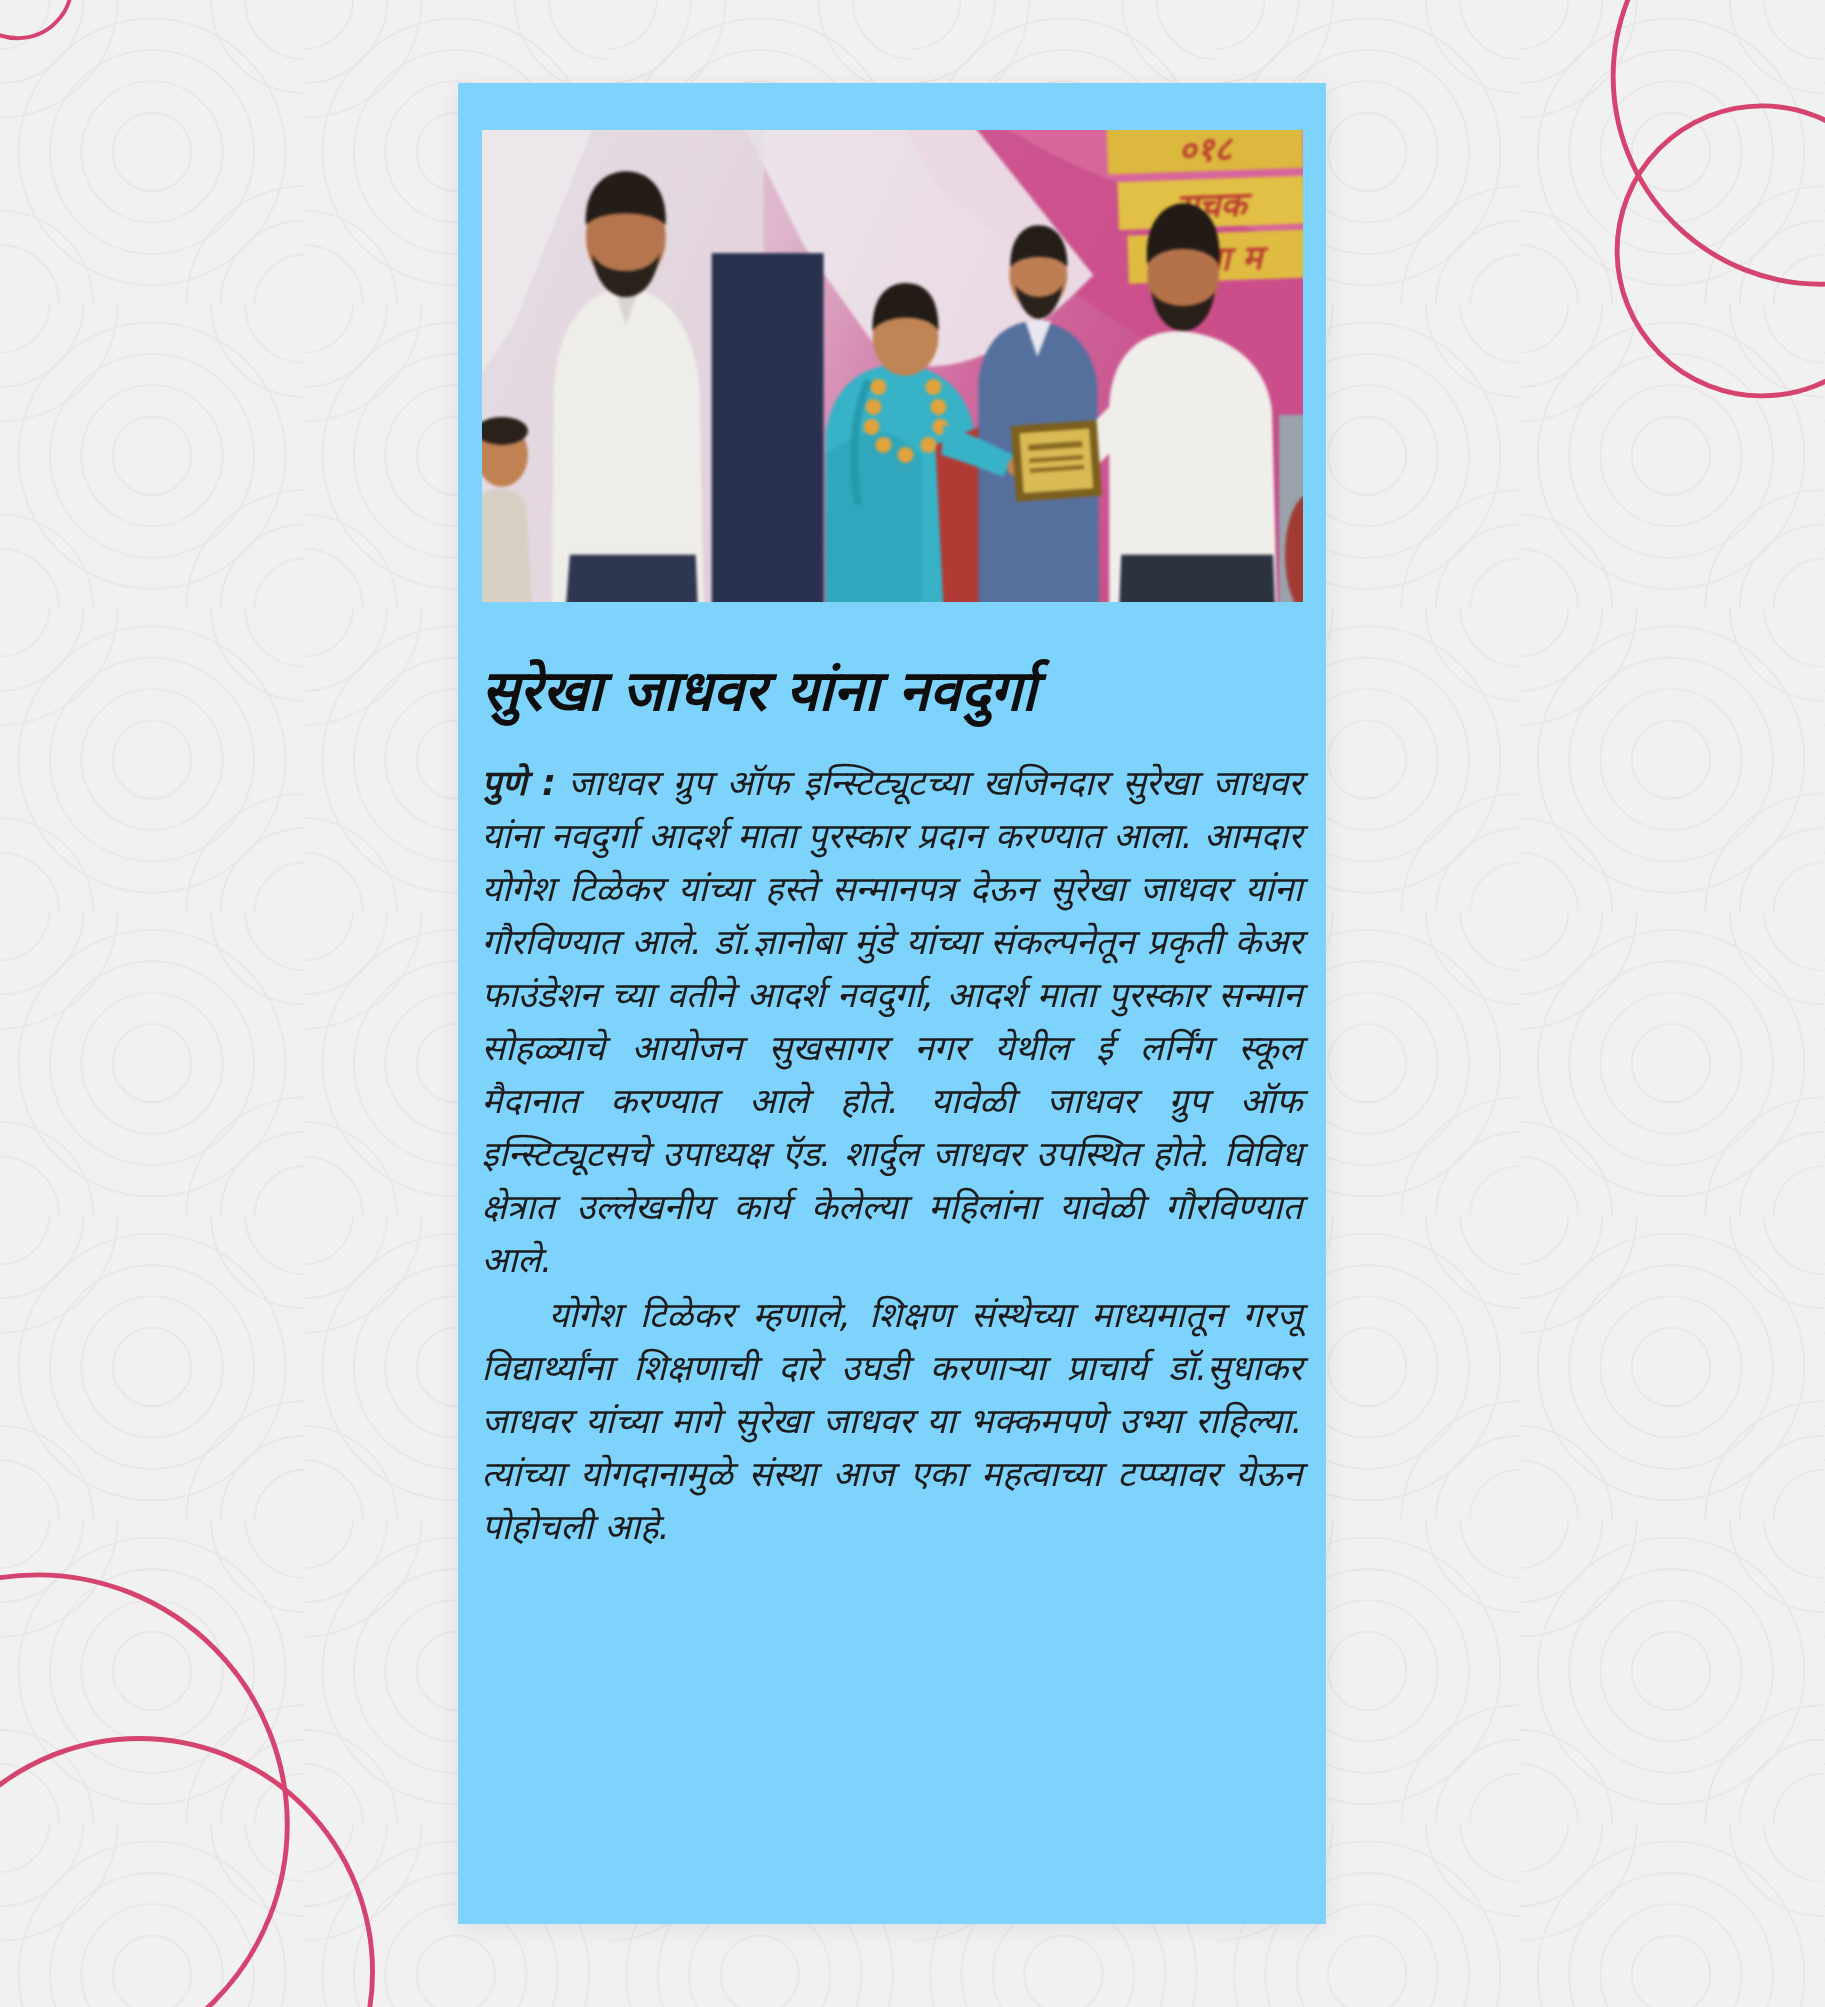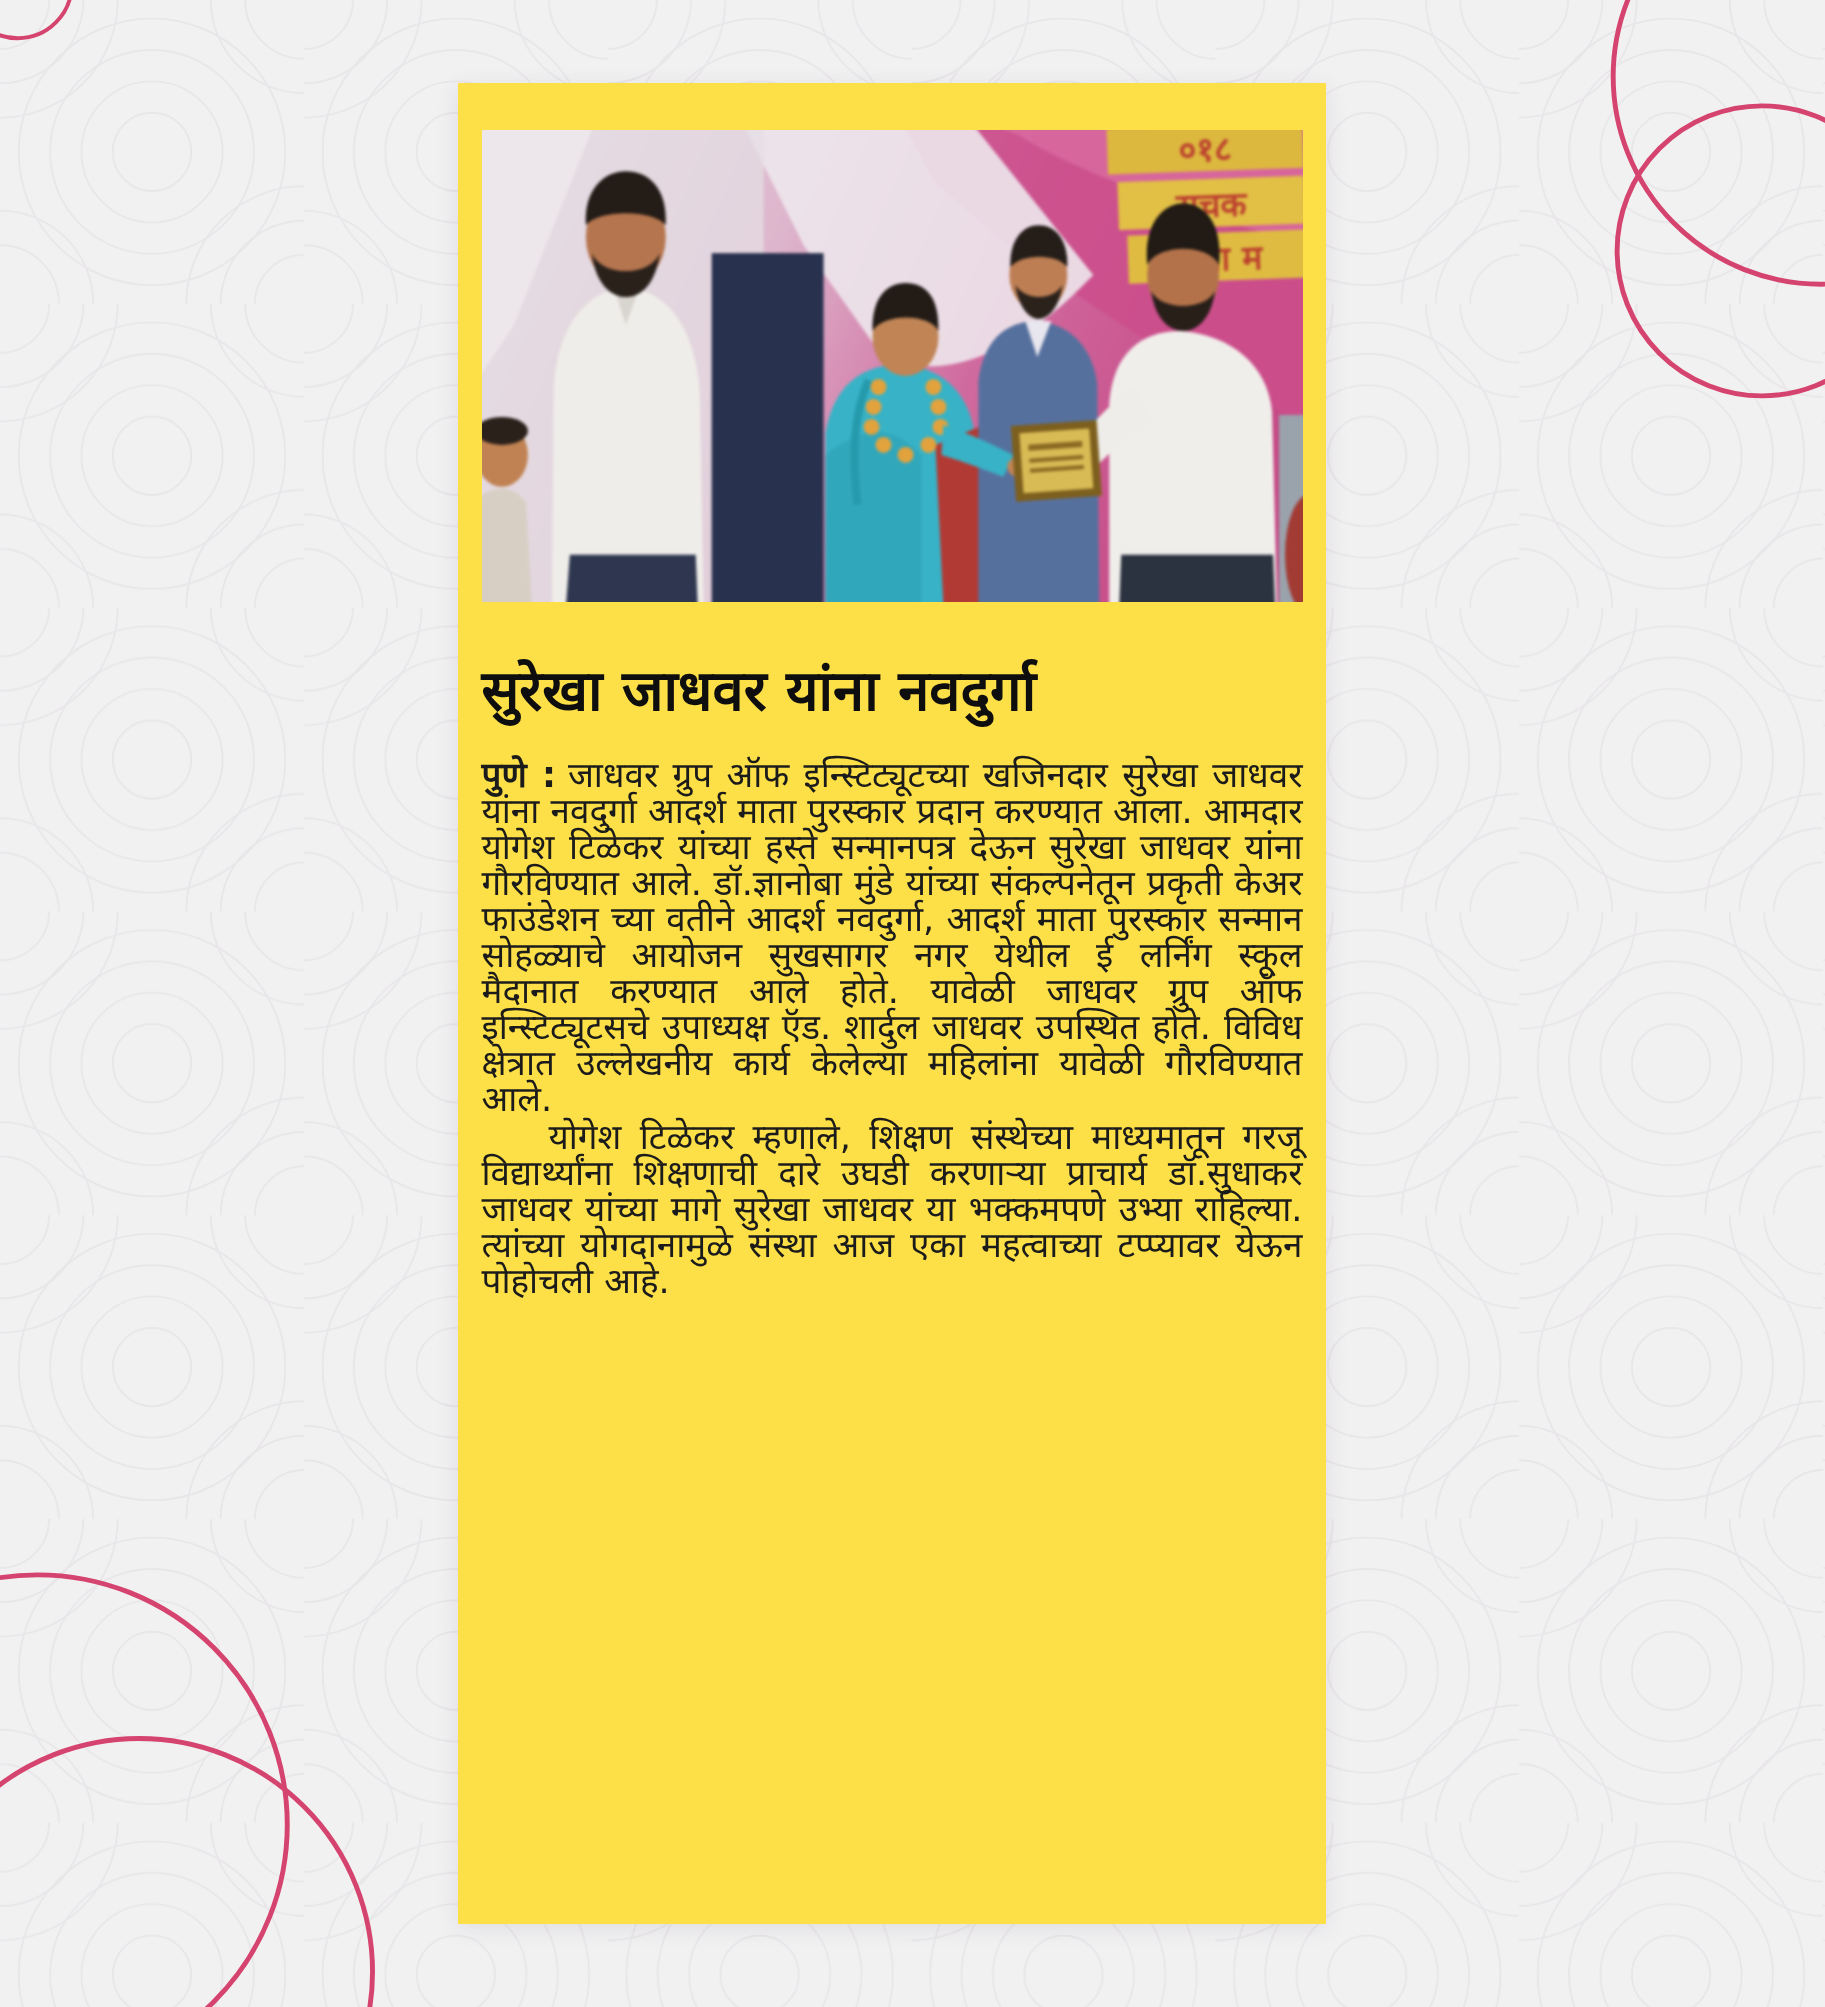--- a/index.html
+++ b/index.html
@@ -8,43 +8,44 @@
     position:relative;
     overflow:hidden;
     background:#f2f1f2;
     font-family:"DejaVu Sans","Liberation Sans",sans-serif;
   }
   .bg-svg { position:absolute; left:0; top:0; }
   .clipping {
     position:absolute;
     left:458px; top:83px;
     width:868px; height:1841px;
-    background:#fde047;
+    background:#7dd3fc;
     box-shadow:0 3.9px 21.6px rgba(50,40,60,0.10);
     padding:47px 23.5px 39px 23.5px;
+    font-style:italic;
   }
   .photo {
     width:821px; height:472px;
     overflow:hidden;
     position:relative;
     background:#d9aec6;
   }
   .photo svg { display:block; filter:blur(1.8px); transform:scale(1.02); }
   h1.headline {
     margin-top:35px;
     font-size:56px;
     line-height:108px;
     font-weight:700;
     color:#0e0e0e;
   }
   h1.headline span { display:block; }
   .body-text {
     margin-top:11.8px;
     font-size:35px;
-    line-height:36px;
+    line-height:53px;
     color:#1b1b1b;
     text-align:justify;
   }
   .body-text.para2 { margin-top:2px; text-indent:67px; }
   .dateline { font-weight:700; margin-right:11.8px; }
 </style>
 </head>
 <body>
 
 <div class="page">

